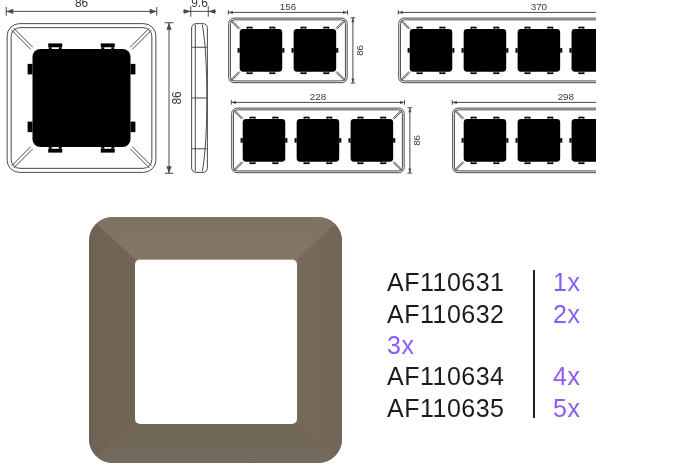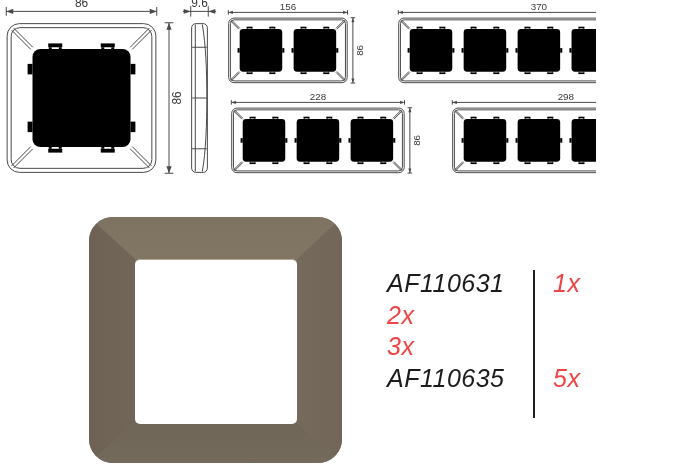--- a/index.html
+++ b/index.html
@@ -21,23 +21,23 @@
   .face.left  {background:linear-gradient(90deg,#6d6253 0%,#827667 100%);
                clip-path:polygon(0px 0px,46px 42px,46px 206px,0px 246px);}
   .face.right {background:linear-gradient(270deg,#716657 0%,#897d6d 100%);
                clip-path:polygon(253px 0px,253px 246px,208px 206px,208px 42px);}
   .face.bottom{background:linear-gradient(0deg,#746a5b 0%,#5c5345 100%);
                clip-path:polygon(0px 246px,46px 206px,208px 206px,253px 246px);}
   .window{position:absolute;left:46px;top:42px;width:162px;height:164px;background:#fff;
           border-radius:5px;border-top:1px solid #b3a794;}
   
   .plist{position:absolute;left:387px;top:267px;}
-  .prow{display:flex;align-items:flex-end;height:31.4px;font-style:italic;}
+  .prow{display:flex;align-items:center;height:31.4px;}
   .pcode{width:166px;font-size:25px;font-weight:500;color:#1c1c1c;letter-spacing:.5px;}
-  .pqty{font-size:25px;font-weight:500;color:#ef4444;letter-spacing:.5px;}
+  .pqty{font-size:25px;font-weight:500;color:#8b5cf6;letter-spacing:.5px;}
   .pdivider{position:absolute;left:533px;top:270px;width:2px;height:148px;background:#1f1f1f;}
 </style>
 </head>
 <body>
 
 <div class="canvas">
 
   <svg width="0" height="0" style="position:absolute" aria-hidden="true">
     <defs>
       <g id="mod">
@@ -235,24 +235,29 @@
     <div class="face bottom"></div>
     <div class="window"></div>
   </div>
 
   <div class="plist">
     <div class="prow">
       <span class="pcode">AF110631</span>
       <span class="pqty">1x</span>
     </div>
     <div class="prow">
+      <span class="pcode">AF110632</span>
       <span class="pqty">2x</span>
     </div>
     <div class="prow">
       <span class="pqty">3x</span>
+    </div>
+    <div class="prow">
+      <span class="pcode">AF110634</span>
+      <span class="pqty">4x</span>
     </div>
     <div class="prow">
       <span class="pcode">AF110635</span>
       <span class="pqty">5x</span>
     </div>
   </div>
   <div class="pdivider"></div>
 
 </div>
 

